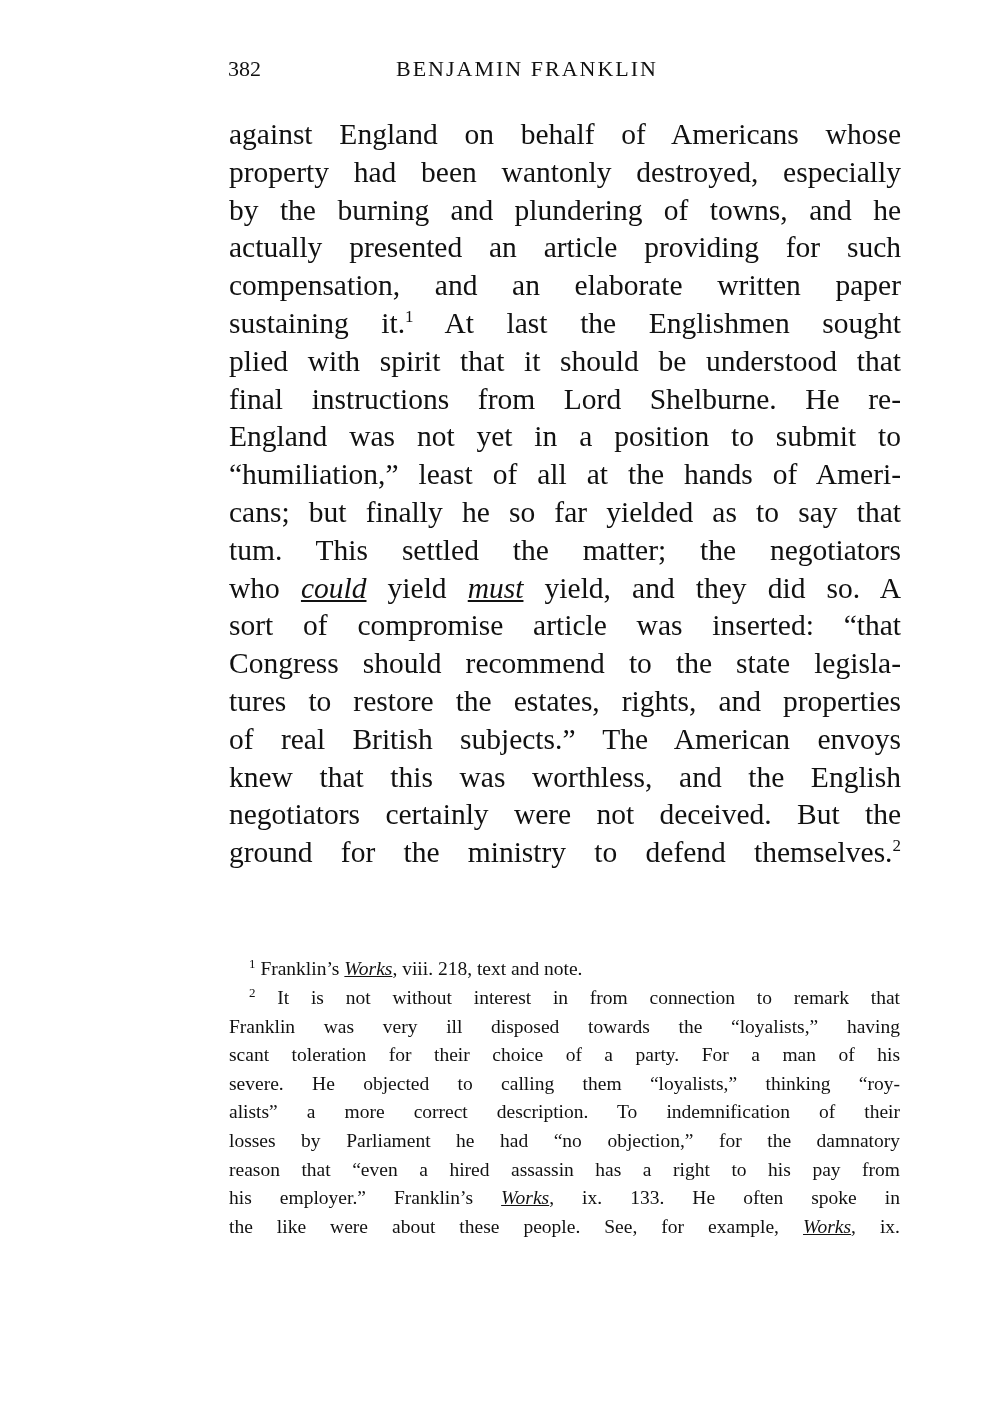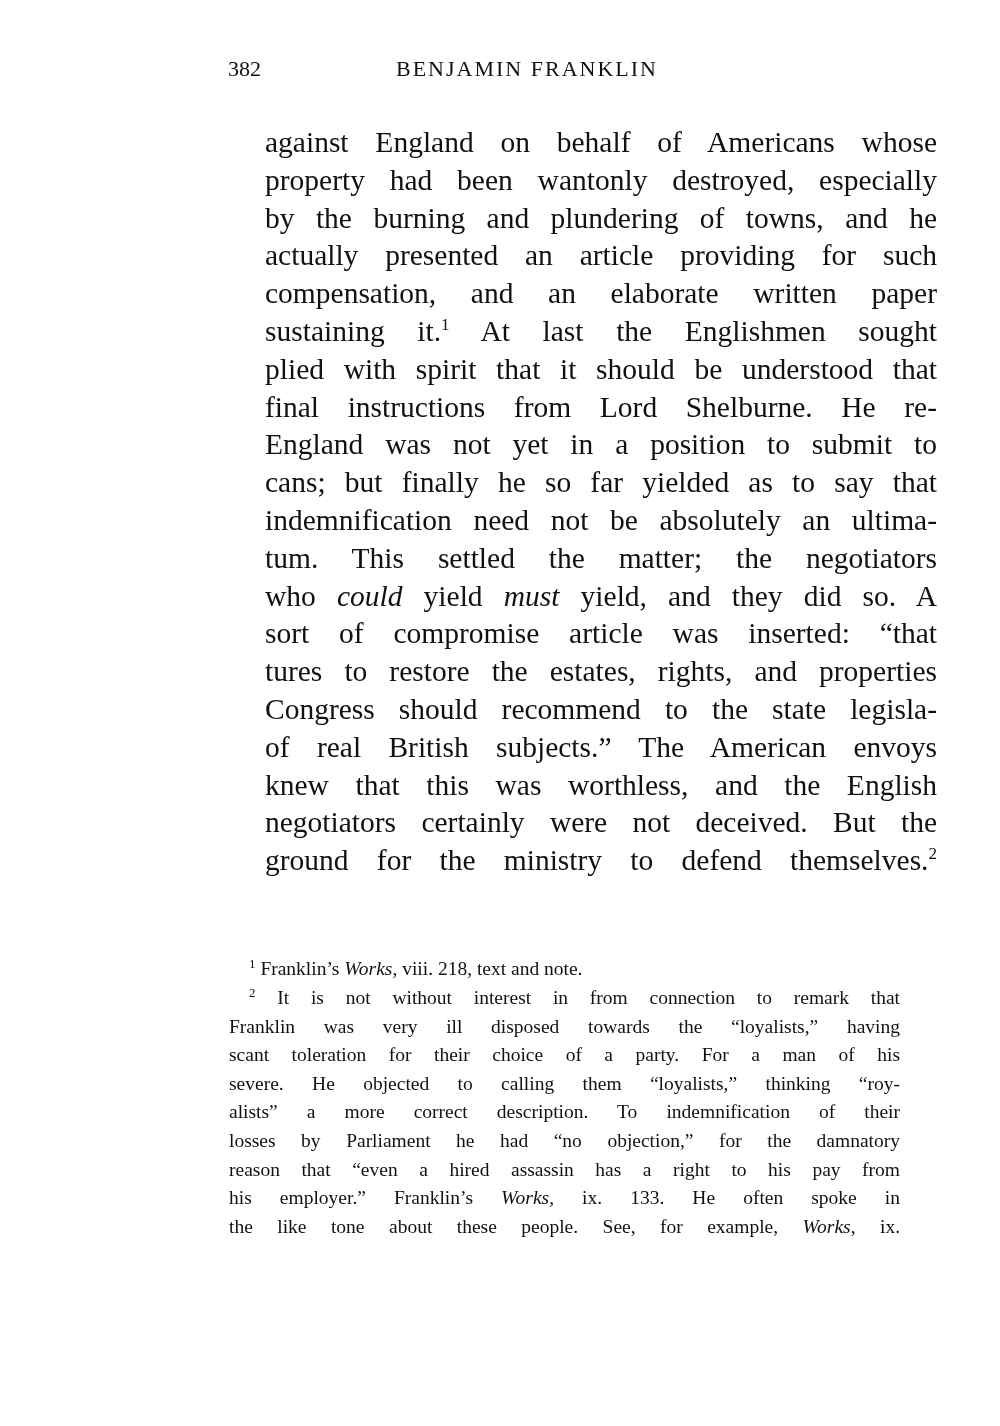--- a/index.html
+++ b/index.html
@@ -1,70 +1,70 @@
 <!DOCTYPE html>
 <html><head>
 <meta charset="utf-8">
 <style>
   html, body { margin: 0; padding: 0; background: #ffffff; }
   body { width: 1000px; height: 1426px; position: relative; overflow: hidden; color: #111; font-family: "Liberation Serif", "DejaVu Serif", serif; }
   .header { position: absolute; top: 56px; left: 228px; width: 672px; height: 34px; font-size: 22px; }
   .page-num { position: absolute; left: 0; top: 0; }
   .running-title { position: absolute; left: 168px; top: 0; letter-spacing: 2px; }
-  .body-text { position: absolute; top: 124px; left: 229px; width: 672px; font-size: 29.5px; line-height: 37.8px; margin-left: 36px; }
+  .body-text { position: absolute; top: 116px; left: 229px; width: 672px; font-size: 29.5px; line-height: 37.8px; }
   .line { display: block; white-space: nowrap; text-align: justify; text-align-last: justify; height: 37.8px; }
   .line.last { text-align-last: justify; }
   sup { font-size: 17px; vertical-align: 11px; line-height: 0; }
   .fn { position: absolute; left: 229px; width: 671px; font-size: 19.5px; line-height: 28.6px; }
   .fn1 { top: 955px; }
   .fn2 { top: 984px; }
   .fn .line { height: 28.6px; }
   .fn sup { font-size: 13px; vertical-align: 7px; }
   .indent { padding-left: 20px; }
   .fn .first { text-align-last: left; }
-  i { font-style: italic; }
+  i { font-style: italic; text-decoration: underline; }
 </style>
 </head>
 <body>
 
 <div class="header">
   <span class="page-num">382</span>
   <span class="running-title">BENJAMIN FRANKLIN</span>
 </div>
 
 <div class="body-text">
   <span class="line">against England on behalf of Americans whose</span>
   <span class="line">property had been wantonly destroyed, especially</span>
   <span class="line">by the burning and plundering of towns, and he</span>
   <span class="line">actually presented an article providing for such</span>
   <span class="line">compensation, and an elaborate written paper</span>
   <span class="line"><span>sustaining it.</span><sup>1</sup><span>  At last the Englishmen sought</span></span>
   <span class="line">plied with spirit that it should be understood that</span>
   <span class="line">final instructions from Lord Shelburne.  He re-</span>
   <span class="line">England was not yet in a position to submit to</span>
+  <span class="line">“humiliation,” least of all at the hands of Ameri-</span>
   <span class="line">cans; but finally he so far yielded as to say that</span>
-  <span class="line">indemnification need not be absolutely an ultima-</span>
   <span class="line">tum.  This settled the matter; the negotiators</span>
   <span class="line"><span>who </span><i>could</i><span> yield </span><i>must</i><span> yield, and they did so.  A</span></span>
   <span class="line">sort of compromise article was inserted: “that</span>
+  <span class="line">Congress should recommend to the state legisla-</span>
   <span class="line">tures to restore the estates, rights, and properties</span>
-  <span class="line">Congress should recommend to the state legisla-</span>
   <span class="line">of real British subjects.”  The American envoys</span>
   <span class="line">knew that this was worthless, and the English</span>
   <span class="line">negotiators certainly were not deceived.  But the</span>
   <span class="line last"><span>ground for the ministry to defend themselves.</span><sup>2</sup></span>
 </div>
 
 <div class="fn fn1">
   <span class="line first indent"><sup>1</sup><span> Franklin’s </span><i>Works</i><span>, viii. 218, text and note.</span></span>
 </div>
 
 <div class="fn fn2">
   <span class="line indent"><sup>2</sup><span> It is not without interest in from connection to remark that</span></span>
   <span class="line">Franklin was very ill disposed towards the “loyalists,” having</span>
   <span class="line">scant toleration for their choice of a party.  For a man of his</span>
   <span class="line">severe.  He objected to calling them “loyalists,” thinking “roy-</span>
   <span class="line">alists” a more correct description.  To indemnification of their</span>
   <span class="line">losses by Parliament he had “no objection,” for the damnatory</span>
   <span class="line">reason that “even a hired assassin has a right to his pay from</span>
   <span class="line"><span>his employer.”  Franklin’s </span><i>Works</i><span>, ix. 133.  He often spoke in</span></span>
-  <span class="line"><span>the like tone about these people.  See, for example, </span><i>Works</i><span>, ix.</span></span>
+  <span class="line"><span>the like were about these people.  See, for example, </span><i>Works</i><span>, ix.</span></span>
 </div>
 
 </body></html>

